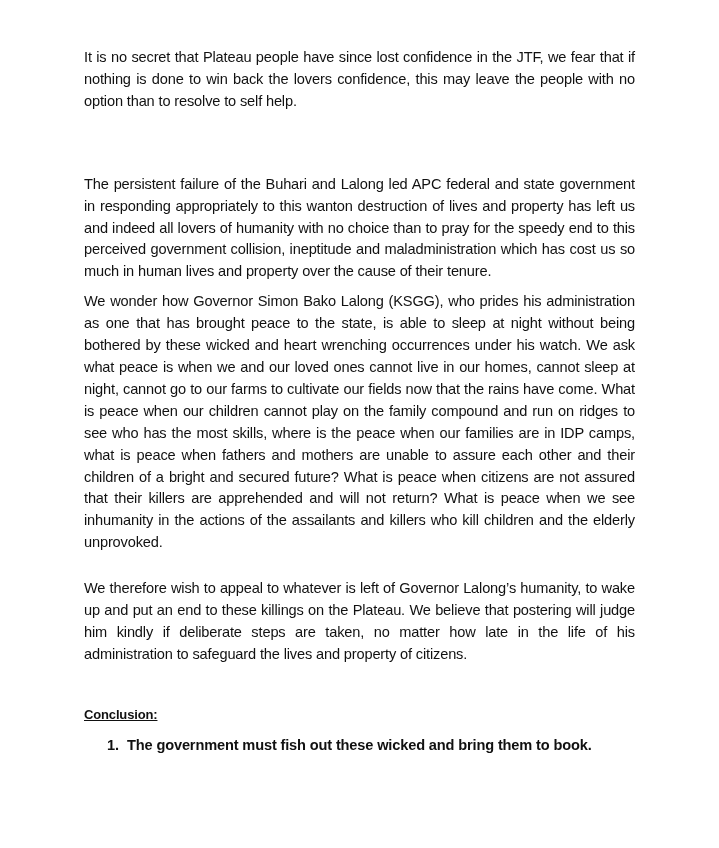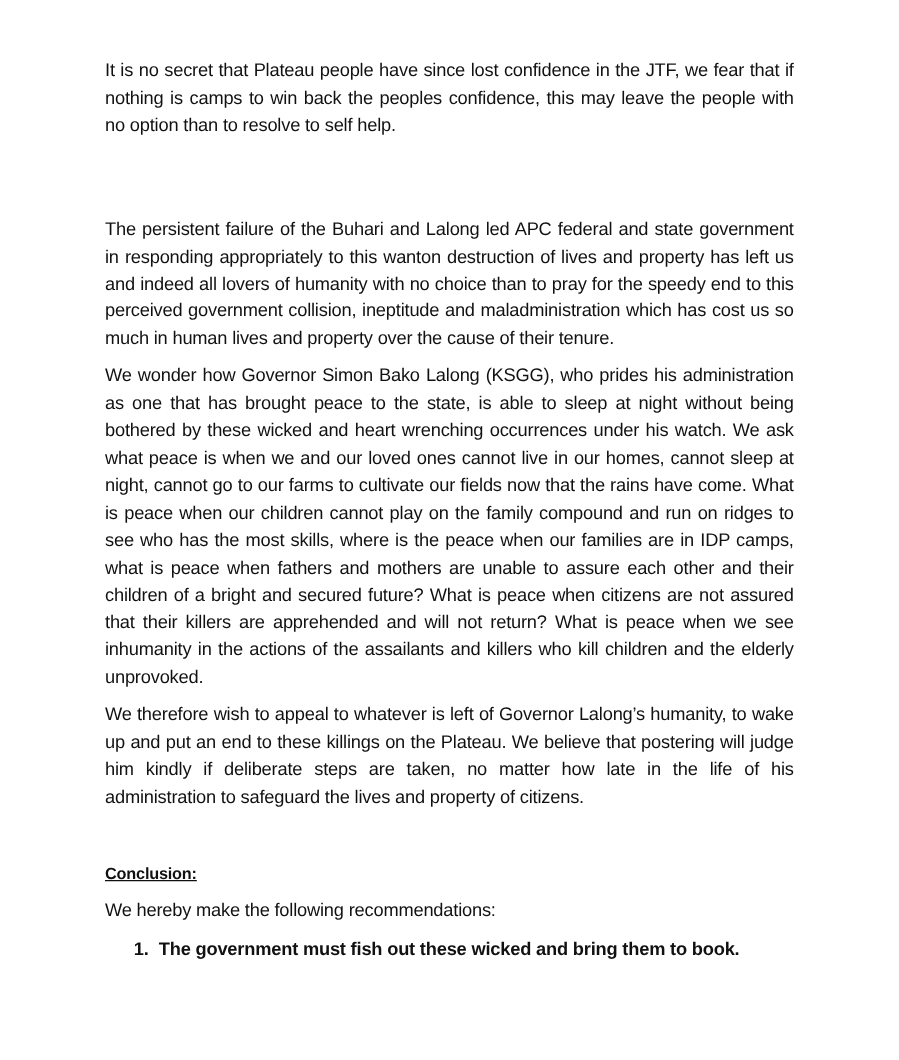--- a/index.html
+++ b/index.html
@@ -25,21 +25,21 @@
       font-size: 14.6px;
       line-height: 21.9px;
       text-align: justify;
       margin: 0;
       letter-spacing: -0.15px;
       word-spacing: 0px;
     }
     .p1 { margin-bottom: 0; }
     .p2 { margin-top: 61px; }
     .p3 { margin-top: 8px; }
-    .p4 { margin-top: 8px; }
+    .p4 { margin-top: 24px; }
     .heading {
       margin-top: 38px;
       font-size: 13px;
       line-height: 21.9px;
       font-weight: bold;
       text-decoration: underline;
       letter-spacing: -0.15px;
     }
     .intro {
       margin-top: 9px;
@@ -62,27 +62,26 @@
     .rec-num {
       width: 20px;
       margin-left: 23px;
       flex: none;
     }
   </style>
 </head>
 <body>
 
 <div class="page">
-  <p class="para p1">It is no secret that Plateau people have since lost confidence in the JTF, we fear that if nothing is camps to win back the peoples confidence, this may leave the people with no option than to resolve to self help.</p>
+  <p class="para p1">It is no secret that Plateau people have since lost confidence in the JTF, we fear that if nothing is done to win back the lovers confidence, this may leave the people with no option than to resolve to self help.</p>
   <p class="para p2">The persistent failure of the Buhari and Lalong led APC federal and state government in responding appropriately to this wanton destruction of lives and property has left us and indeed all lovers of humanity with no choice than to pray for the speedy end to this perceived government collision, ineptitude and maladministration which has cost us so much in human lives and property over the cause of their tenure.</p>
   <p class="para p3">We wonder how Governor Simon Bako Lalong (KSGG), who prides his administration as one that has brought peace to the state, is able to sleep at night without being bothered by these wicked and heart wrenching occurrences under his watch. We ask what peace is when we and our loved ones cannot live in our homes, cannot sleep at night, cannot go to our farms to cultivate our fields now that the rains have come. What is peace when our children cannot play on the family compound and run on ridges to see who has the most skills, where is the peace when our families are in IDP camps, what is peace when fathers and mothers are unable to assure each other and their children of a bright and secured future? What is peace when citizens are not assured that their killers are apprehended and will not return? What is peace when we see inhumanity in the actions of the assailants and killers who kill children and the elderly unprovoked.</p>
   <p class="para p4">We therefore wish to appeal to whatever is left of Governor Lalong’s humanity, to wake up and put an end to these killings on the Plateau. We believe that postering will judge him kindly if deliberate steps are taken, no matter how late in the life of his administration to safeguard the lives and property of citizens.</p>
 
   <div class="heading">Conclusion:</div>
-  <div class="intro">We hereby make the following recommendations:</div>
 
   <ul class="rec-list">
     <li class="rec-item">
       <span class="rec-num">1.</span>
       <span class="rec-text">The government must fish out these wicked and bring them to book.</span>
     </li>
   </ul>
 </div>
 
 </body></html>

